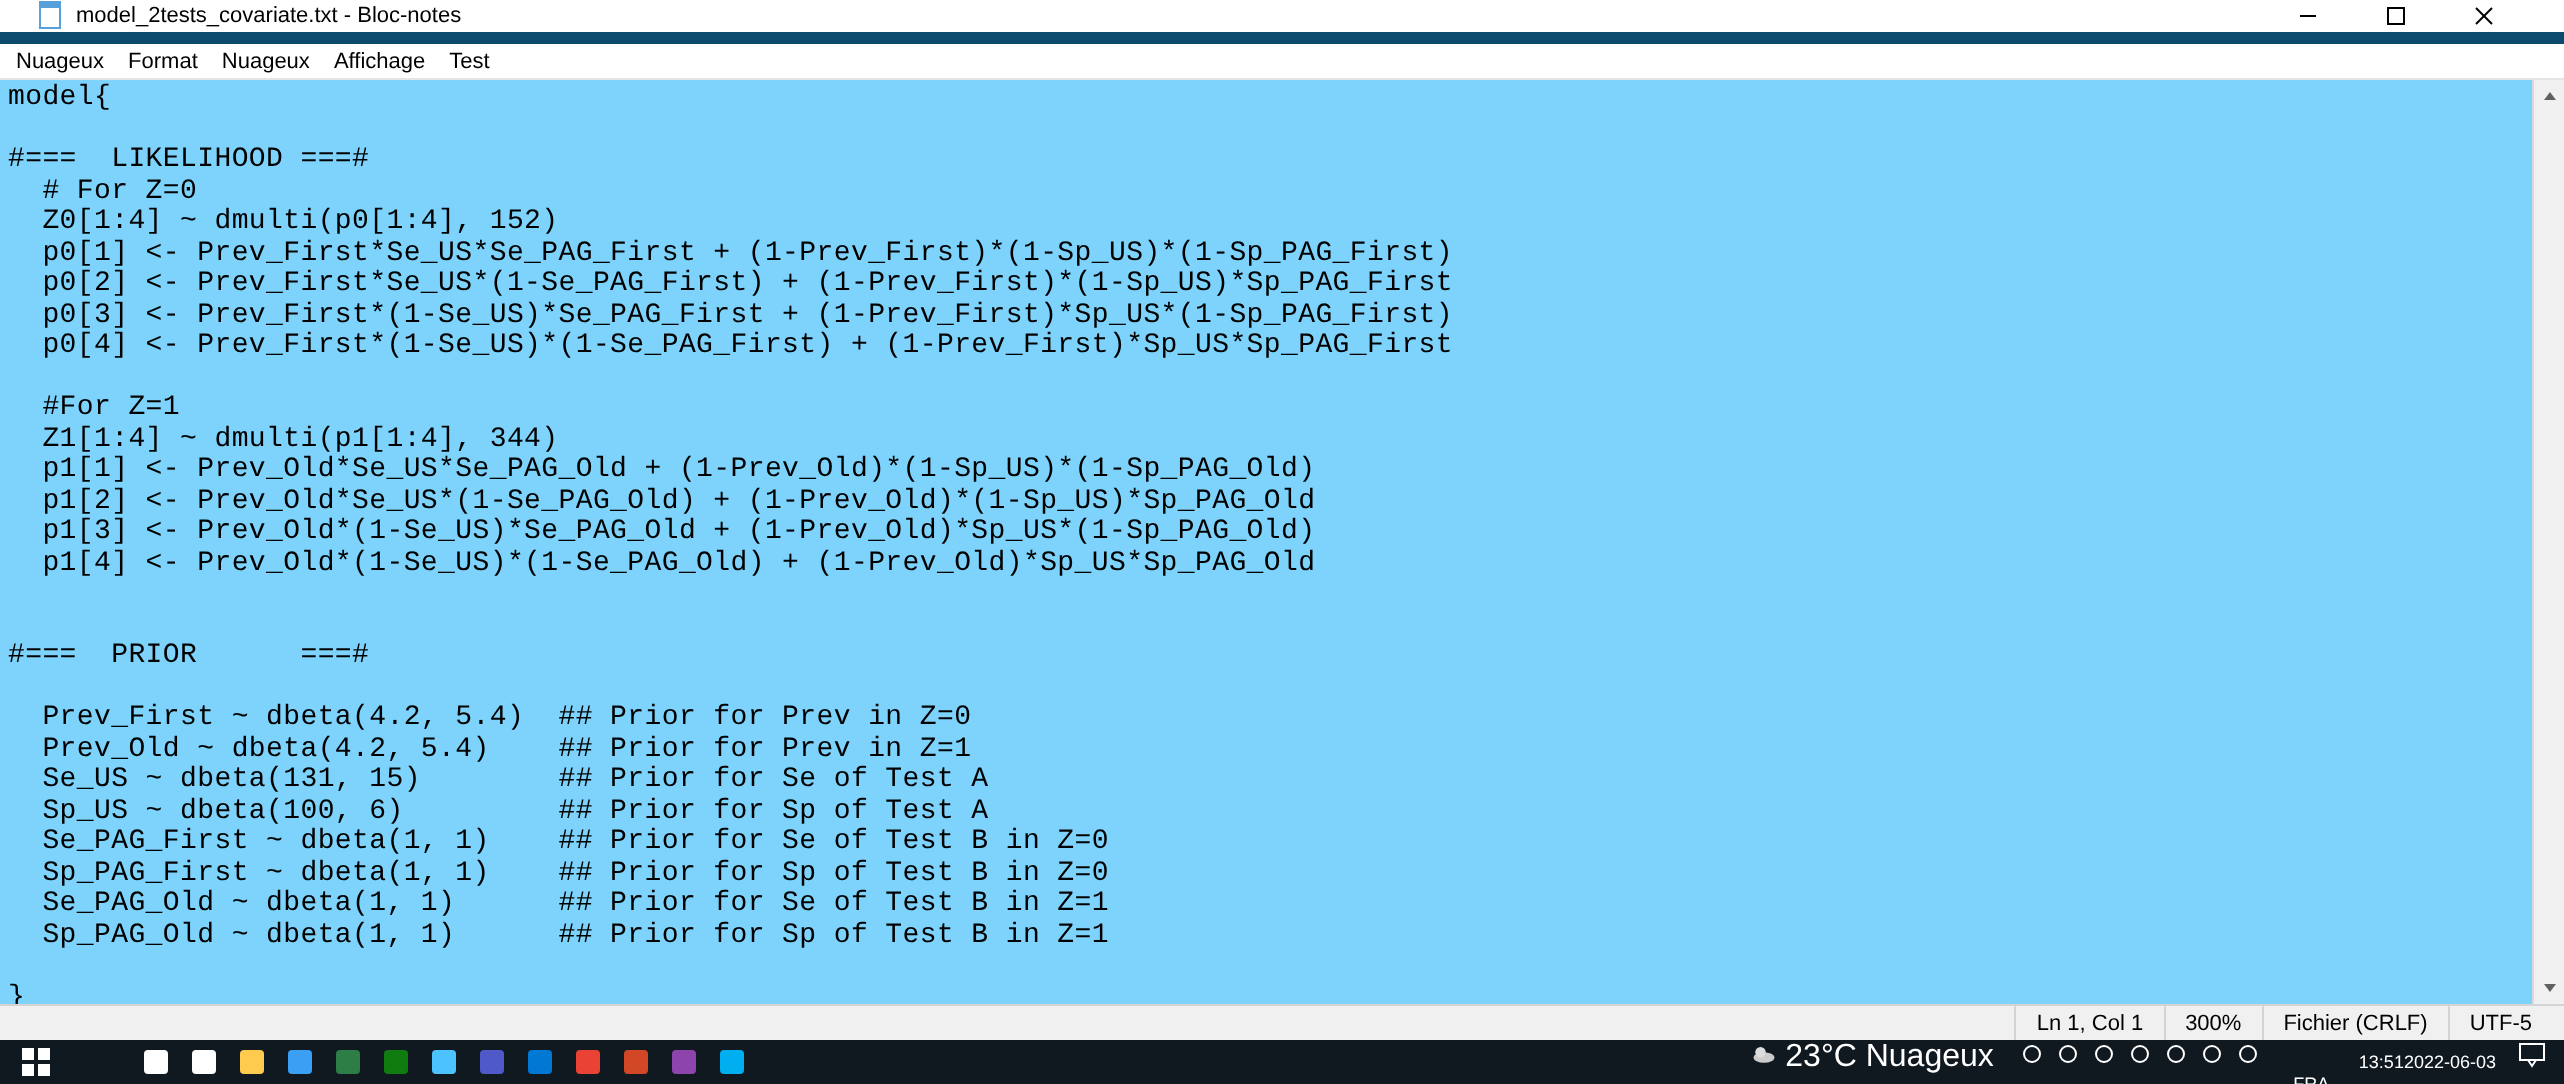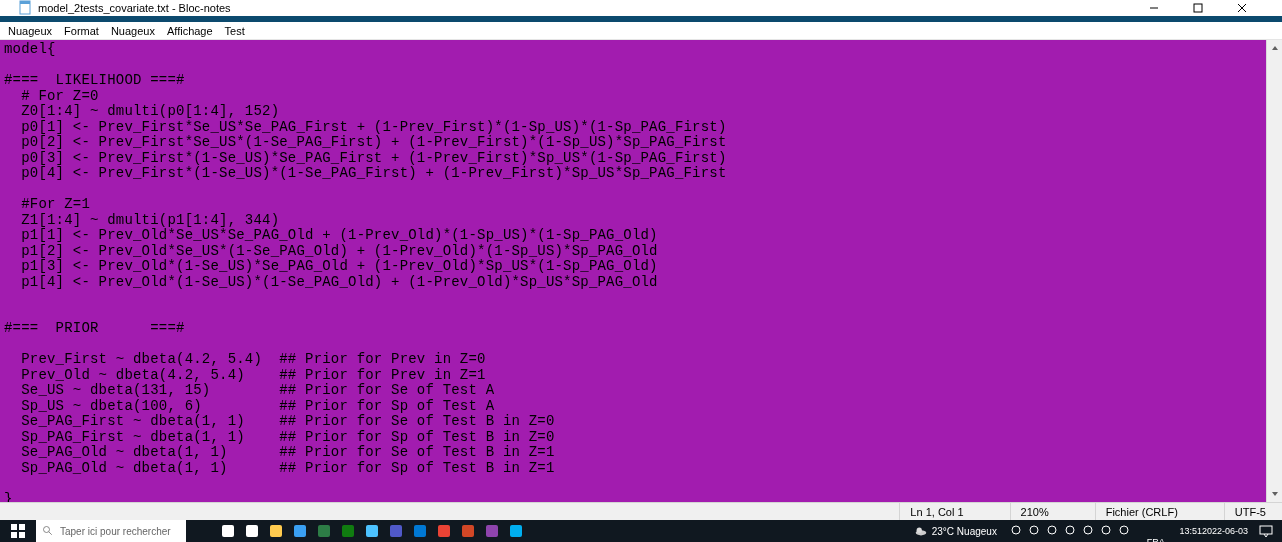--- a/index.html
+++ b/index.html
@@ -6,35 +6,35 @@
 html,body { width:1282px; height:542px; font-family:"Segoe UI",Tahoma,sans-serif; font-size:11px; overflow:hidden; background:#fff; }
 .titlebar { height:22px; background:#fff; display:flex; align-items:center; padding:0 18px; border-bottom:6px solid #0c4a6e; }
 .titlebar .icon { width:16px; height:16px; display:flex; align-items:center; justify-content:center; margin-right:4px; }
 .titlebar .title { flex:1; font-size:11px; color:#000; }
 .winbtns { display:flex; height:22px; }
 .winbtn { width:44px; display:flex; align-items:center; justify-content:center; color:#000; }
 .winbtn svg { width:10px; height:10px; }
 .menubar { height:18px; background:#fff; display:flex; align-items:center; padding:0 2px; border-bottom:1px solid #e5e5e5; }
 .menubar .mitem { padding:0 6px; font-size:11px; color:#000; }
 .editor-wrap { position:relative; height:462px; }
-.editor { position:absolute; left:0; right:16px; top:0; bottom:0; padding:2px 4px; font-family:Consolas,"Courier New",monospace; font-size:14px; line-height:15.5px; white-space:pre; color:#000; background:#a21caf; overflow:hidden; letter-spacing:0.2px; }
+.editor { position:absolute; left:0; right:16px; top:0; bottom:0; padding:2px 4px; font-family:Consolas,"Courier New",monospace; font-size:14px; line-height:15.5px; white-space:pre; color:#000; background:#7dd3fc; overflow:hidden; letter-spacing:0.2px; }
 .vscroll { position:absolute; right:0; top:0; width:16px; height:100%; background:#f0f0f0; border-left:1px solid #dadada; }
 .vscroll .track-btn { height:16px; display:flex; align-items:center; justify-content:center; color:#606060; }
-.statusbar { height:18px; border-top:1px solid #d4d4d4; background:#f0f0f0; display:flex; align-items:center; font-size:11px; color:#000; padding:0 6px;gap:36px; }
+.statusbar { height:18px; border-top:1px solid #d4d4d4; background:#f0f0f0; display:flex; align-items:center; font-size:11px; color:#000; padding:0 6px; }
 .statusbar .sep { flex:1; }
 .statusbar .cell { padding:0 10px; border-left:1px solid #d4d4d4; height:100%; display:flex; align-items:center; }
 .taskbar { height:22px; background:#101820; display:flex; align-items:center; color:#fff; }
 .tb-left { display:flex; align-items:center; height:100%; }
 .start { width:36px; height:100%; display:flex; align-items:center; justify-content:center; background:#101820; }
 .searchbox { width:150px; height:100%; background:#fff; display:flex; align-items:center; padding:0 6px; color:#666; font-size:10px; }
 .searchbox svg { width:12px; height:12px; margin-right:6px; }
 .tb-icons { display:flex; align-items:center; height:100%; margin-left:30px; }
 .tb-item { width:24px; height:22px; display:flex; align-items:center; justify-content:center; }
 .tb-right { margin-left:auto; display:flex; align-items:center; height:100%; padding-right:4px; }
-.tb-right .ritem { padding:0 5px; font-size:10px; color:#fff; display:flex; align-items:center; height:100%; }
+.tb-right .ritem { padding:0 5px; font-size:16px; color:#fff; display:flex; align-items:flex-start; height:100%; }
 .clock { display:flex; flex-direction:row; align-items:flex-end; line-height:9px; font-size:9px; padding:0 6px; }
 .lang { display:flex; flex-direction:column; align-items:center; line-height:9px; font-size:9px; padding:0 6px;margin-top:32px; }
 </style>
 </head>
 <body>
 
 <div class="titlebar">
   <span class="icon">
     <svg viewBox="0 0 16 16">
         <rect x="2" y="1" width="10" height="13" fill="#fff" stroke="#5aa0d8"></rect>
@@ -112,42 +112,35 @@
         <svg width="8" height="8" viewBox="0 0 8 8">
           <path d="M1 2 L4 6 L7 2 Z" fill="#606060"></path>
         </svg>
       </div>
   </div>
 </div>
 
 <div class="statusbar">
   <span class="sep"></span>
   <span class="cell">Ln 1, Col 1</span>
-  <span class="cell">210%</span>
+  <span class="cell">300%</span>
   <span class="cell">Fichier (CRLF)</span>
   <span class="cell">UTF-5</span>
 </div>
 
 <div class="taskbar">
   <div class="tb-left">
     <div class="start">
       <svg width="14" height="14" viewBox="0 0 14 14">
           <rect x="0" y="0" width="6" height="6" fill="#fff"></rect>
           <rect x="8" y="0" width="6" height="6" fill="#fff"></rect>
           <rect x="0" y="8" width="6" height="6" fill="#fff"></rect>
           <rect x="8" y="8" width="6" height="6" fill="#fff"></rect>
         </svg>
     </div>
-    <div class="searchbox">
-      <svg viewBox="0 0 16 16">
-          <circle cx="6" cy="6" r="4" fill="none" stroke="#666"></circle>
-          <line x1="9" y1="9" x2="13" y2="13" stroke="#666"></line>
-        </svg>
-      <span>Taper ici pour rechercher</span>
-    </div>
     <div class="tb-icons" id="task-icons">
         <div class="tb-item">
           <svg width="16" height="16" viewBox="0 0 16 16">
             <rect x="2" y="2" width="12" height="12" rx="2" fill="#fff"></rect>
           </svg>
         </div>
         <div class="tb-item">
           <svg width="16" height="16" viewBox="0 0 16 16">
             <rect x="2" y="2" width="12" height="12" rx="2" fill="#fff"></rect>
           </svg>

